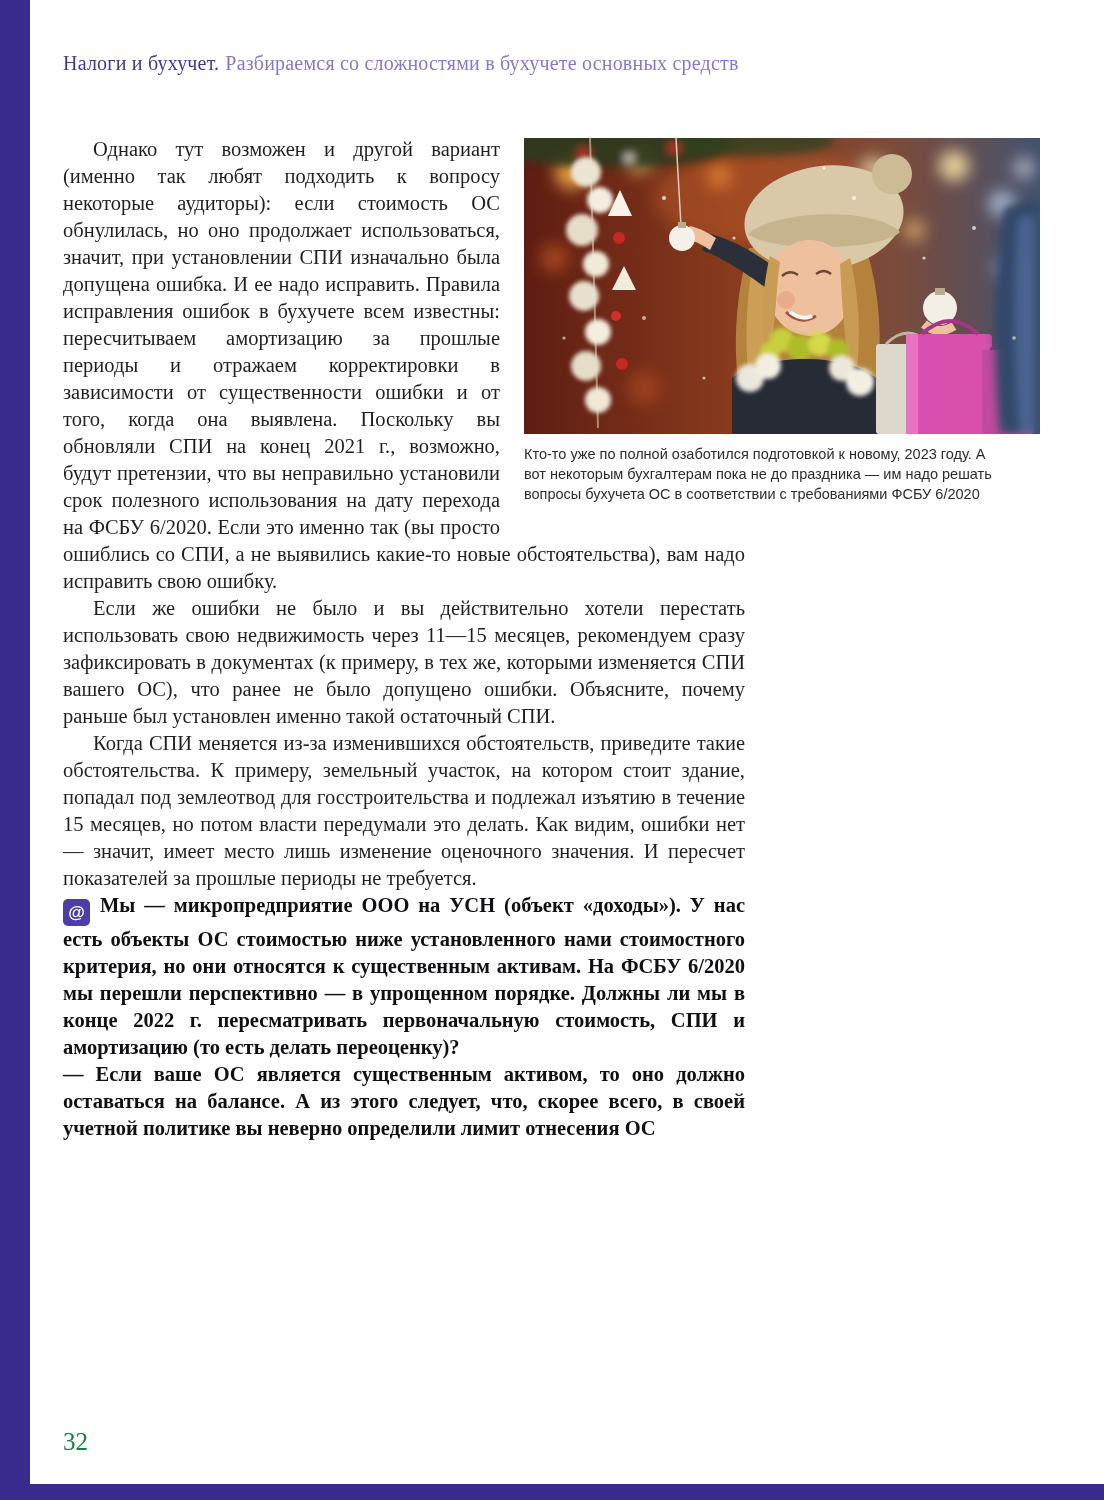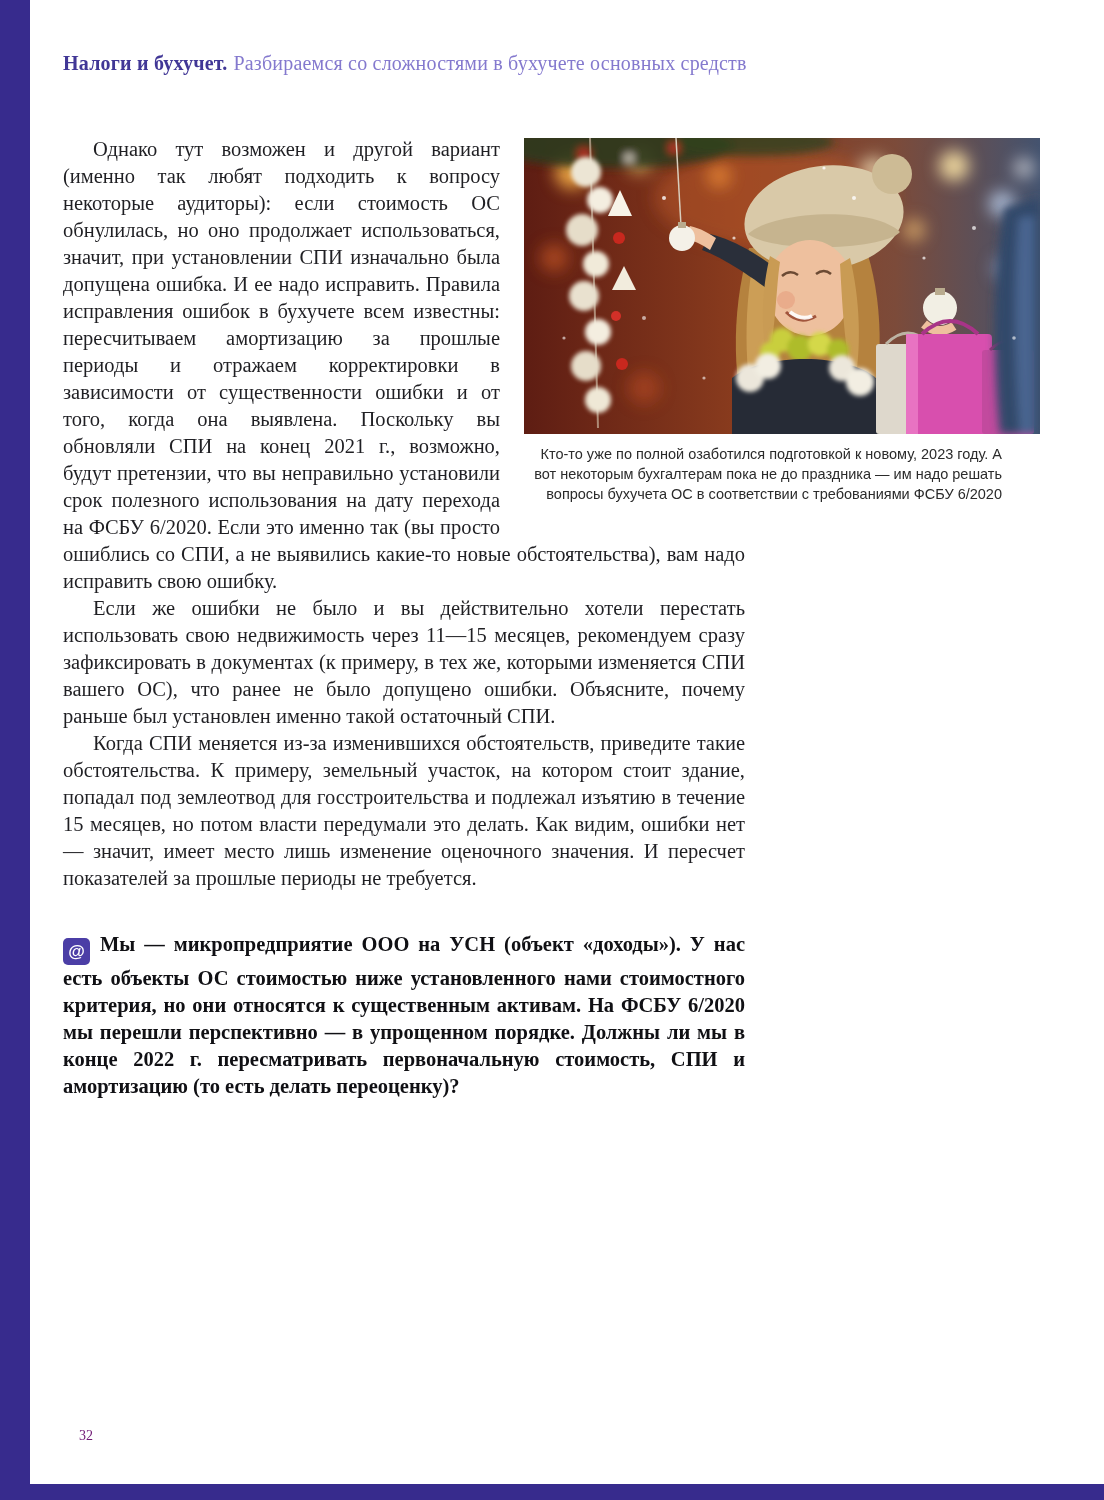--- a/index.html
+++ b/index.html
@@ -28,21 +28,21 @@
   .content {
     position:absolute; left:63px; top:0;
     width:980px;
   }
   .header {
     padding-top:50px;
     font-size:20px;
     line-height:26px;
     letter-spacing:0.2px;
   }
-  .brand { color:#413796; font-weight:bold; }
+  .brand { color:#413796; font-weight:normal; }
   .subtitle { color:#8479ce; margin-left:6px; }
 
   .article {
     margin-top:60px;
     width:682px;
     font-size:20.5px;
     line-height:27px;
     color:#1f1f23;
     text-align:justify;
     hyphens:auto;
@@ -62,41 +62,40 @@
     background:#5a2a1c;
   }
   .photo svg { display:block; }
   figcaption {
     margin-top:10px;
     width:478px;
     font-family:"Liberation Sans", sans-serif;
     font-size:14.5px;
     line-height:20px;
     color:#2b2b2b;
-    text-align:right;
+    text-align:left;
     hyphens:none;
   }
   .p { text-indent:0; }
   .p.indent { text-indent:30px; }
 
   h2.heading {
     font-size:24.5px;
     line-height:31px;
     font-weight:bold;
     color:#0c0c0e;
     margin-top:42px;
     margin-bottom:22px;
     text-align:left;
     white-space:pre-line;
     hyphens:none;
   }
   .question {
     font-weight:bold;
     color:#101014;
-    margin-top:39px;
   }
   .at-badge {
     display:inline-flex;
     width:27px; height:27px;
     background:#4b3ea6;
     color:#ffffff;
     border-radius:5px;
     font-family:"Liberation Sans", sans-serif;
     font-size:17px;
     font-weight:bold;
@@ -104,23 +103,23 @@
     justify-content:center;
     vertical-align:-6px;
     margin-right:10px;
   }
   .answer {
     font-weight:bold;
     color:#101014;
   }
   .page-number {
     position:absolute;
-    left:79px; top:1428px;
-    font-size:14px;
-    color:#701a75;
+    left:63px; top:1428px;
+    font-size:25px;
+    color:#15803d;
   }
 </style>
 </head>
 <body>
 
 <div class="page">
   <div class="left-bar"></div>
   <div class="bottom-bar"></div>
 
   <div class="content">
@@ -279,18 +278,19 @@
 
       <p class="p indent">Однако тут возможен и другой вариант (именно так любят подходить к вопросу некоторые аудиторы): если стоимость ОС обнулилась, но оно продолжает использоваться, значит, при установлении СПИ изначально была допущена ошибка. И ее надо исправить. Правила исправления ошибок в бухучете всем известны: пересчитываем амортизацию за прошлые периоды и отражаем корректировки в зависимости от существенности ошибки и от того, когда она выявлена. Поскольку вы обновляли СПИ на конец 2021 г., возможно, будут претензии, что вы неправильно установили срок полезного использования на дату перехода на ФСБУ 6/2020. Если это именно так (вы просто ошиблись со СПИ, а не выявились какие-то новые обстоятельства), вам надо исправить свою ошибку.</p>
       <p class="p indent">Если же ошибки не было и вы действительно хотели перестать использовать свою недвижимость через 11—15 месяцев, рекомендуем сразу зафиксировать в документах (к примеру, в тех же, которыми изменяется СПИ вашего ОС), что ранее не было допущено ошибки. Объясните, почему раньше был установлен именно такой остаточный СПИ.</p>
       <p class="p indent">Когда СПИ меняется из-за изменившихся обстоятельств, приведите такие обстоятельства. К примеру, земельный участок, на котором стоит здание, попадал под землеотвод для госстроительства и подлежал изъятию в течение 15 месяцев, но потом власти передумали это делать. Как видим, ошибки нет — значит, имеет место лишь изменение оценочного значения. И пересчет показателей за прошлые периоды не требуется.</p>
 
 
       <p class="question">
         <span class="at-badge">@</span><span>Мы — микропредприятие ООО на УСН (объект «доходы»). У нас есть объекты ОС стоимостью ниже установленного нами стоимостного критерия, но они относятся к существенным активам. На ФСБУ 6/2020 мы перешли перспективно — в упрощенном порядке. Должны ли мы в конце 2022 г. пересматривать первоначальную стоимость, СПИ и амортизацию (то есть делать переоценку)?</span>
       </p>
 
+      <p class="answer">— Если ваше ОС является существенным активом, то оно должно оставаться на балансе. А из этого следует, что, скорее всего, в своей учетной политике вы неверно определили лимит отнесения ОС</p>
 
     </div>
   </div>
 
   <div class="page-number">32</div>
 </div>
 
 </body></html>

